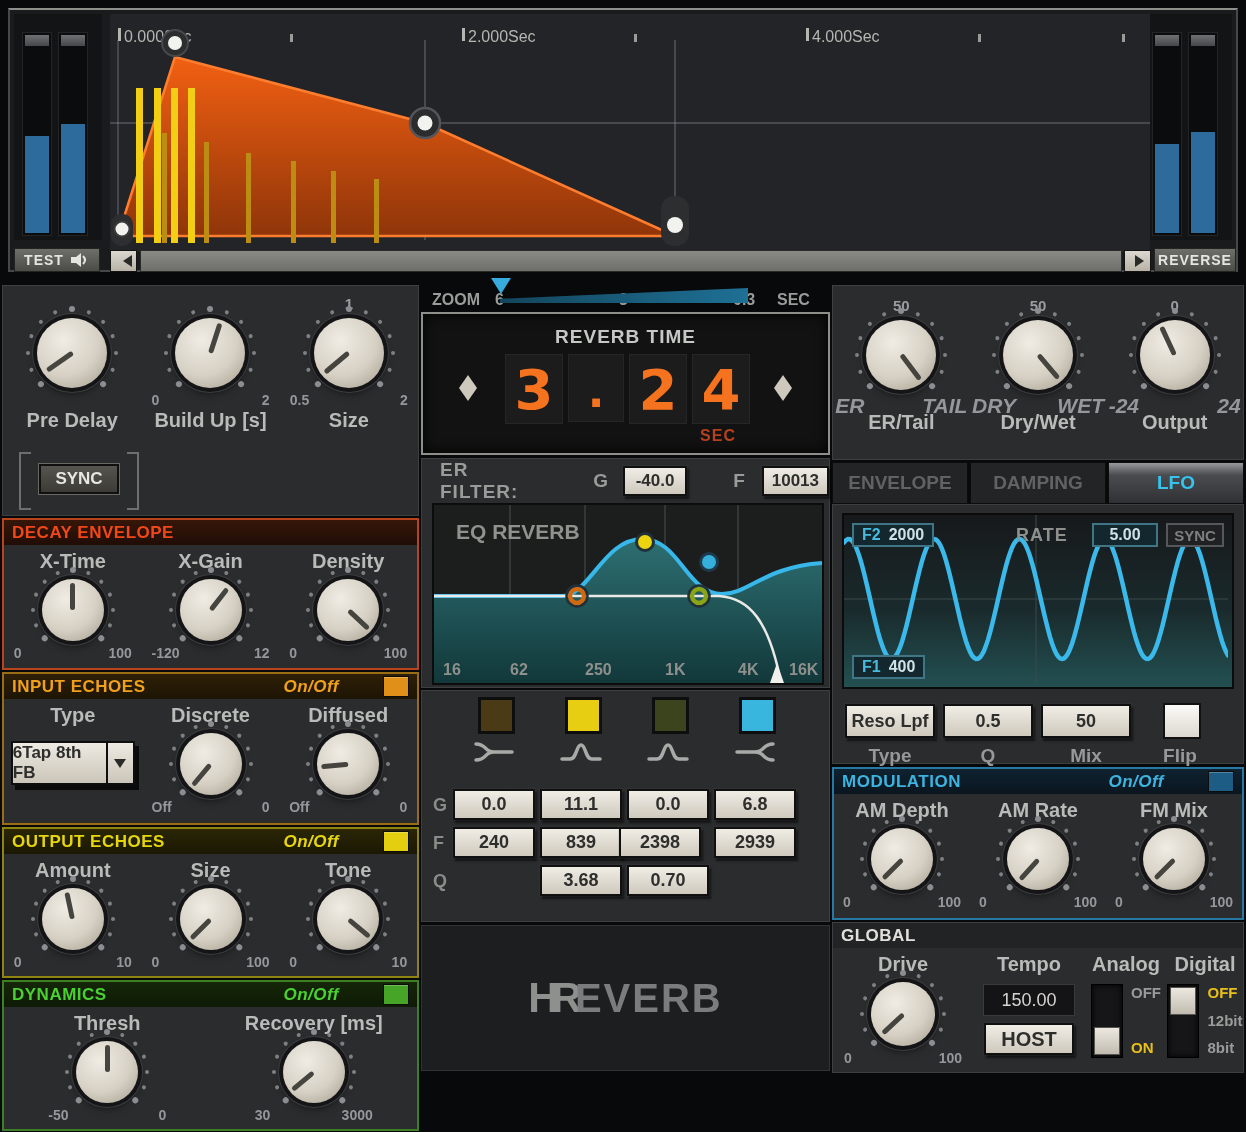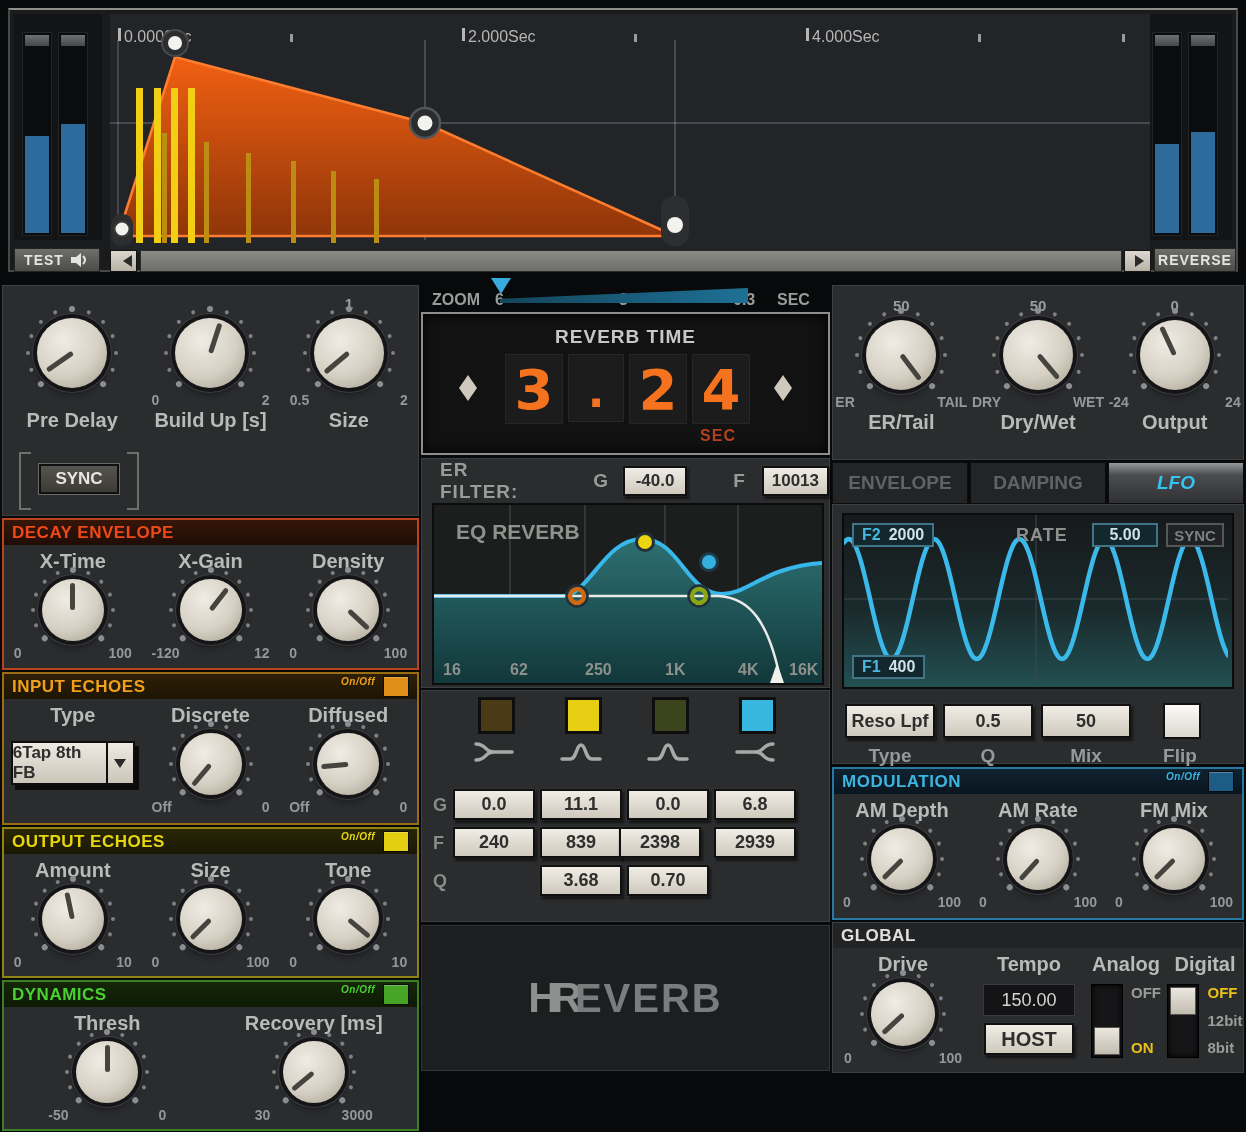--- a/index.html
+++ b/index.html
@@ -7,29 +7,29 @@
        font-family:"Liberation Sans",sans-serif;overflow:hidden;-webkit-font-smoothing:antialiased;}
   
   .panel{background:#2b2c2e;border:1px solid #3e3f41;box-sizing:border-box;position:relative;}
   .col{position:absolute;top:285px;}
   #col-left{left:2px;width:417px;}
   #col-center{left:421px;width:409px;}
   #col-right{left:832px;width:412px;}
   
   .sechdr{height:25px;display:flex;align-items:center;justify-content:space-between;
           padding:0 8px;font-weight:bold;font-size:17px;letter-spacing:.5px;box-sizing:border-box;}
-  .onoff{display:flex;font-size:10px;font-weight:bold;font-style:italic;}
+  .onoff{display:flex;align-items:center;font-size:17px;font-weight:bold;font-style:italic;gap:36px;}
   .tog{width:24px;height:19px;margin-left:8px;border:1px solid #0c0c0c;box-shadow:inset 0 1px 0 rgba(255,255,255,.25);}
   
   .krow{display:flex;}
   .kg{flex:1;display:flex;flex-direction:column;align-items:center;}
   .kl{font-size:20px;font-weight:bold;color:#b9bbb9;text-align:center;height:24px;line-height:24px;white-space:nowrap;}
   .ktop{font-size:15px;font-weight:bold;color:#9a9c9e;height:16px;line-height:16px;}
   .ks{display:flex;justify-content:space-between;width:118px;font-size:14px;font-weight:bold;color:#95979a;height:16px;margin-top:4px;}
-  .ks.wide{width:132px;font-size:14px;}
+  .ks.wide{width:132px;font-size:21px;font-style:italic;}
   .dial{position:relative;border-radius:50%;margin:6px auto 0;
         background:radial-gradient(circle at 38% 32%,#f0ece4,#d6d0c4 55%,#b3ad9f 85%,#a19b8d);
         box-shadow:0 0 0 4px #151517,0 0 0 5px #3c3d3f,0 5px 9px rgba(0,0,0,.6);}
   .dial.s70{width:70px;height:70px;}
   .dial.s64{width:64px;height:64px;}
   .dial.s62{width:62px;height:62px;}
   .ptr{position:absolute;left:calc(50% - 2.5px);bottom:50%;width:5px;height:44%;background:#45443e;
        border-radius:3px;transform-origin:50% 100%;transform:rotate(var(--a,0deg));}
   .dial .dot{position:absolute;left:calc(50% - 2px);top:calc(50% - 2px);width:4px;height:4px;
        border-radius:50%;background:#7e8083;pointer-events:none;}
@@ -117,21 +117,21 @@
   #collapse{height:55px;margin-bottom:3px;display:flex;align-items:center;justify-content:flex-end;}
   #collapse .lab{font-size:22px;font-weight:bold;color:#cfd1cf;margin-right:16px;}
   #colbtn{width:38px;height:38px;background:#232425;border:3px solid #0a0a0a;outline:1px solid #4a4b4d;
       position:relative;margin-right:14px;}
   #colbtn::after{content:"";position:absolute;left:50%;top:50%;margin:-9px 0 0 -8px;
       border:8px solid transparent;border-bottom:12px solid #38a8dc;}
   #tabs{height:42px;display:flex;margin-bottom:0;}
   .tab{flex:1;margin-right:2px;background:#232426;border:1px solid #0c0c0c;display:flex;align-items:center;
       justify-content:center;font-size:19px;font-weight:bold;color:#606264;box-sizing:border-box;}
   .tab:last-child{margin-right:0;}
-  .tab.active{background:linear-gradient(#97999b,#4a4c50 30%,#2f3134);color:#35c4ee;font-style:italic;}
+  .tab.active{background:linear-gradient(#97999b,#4a4c50 30%,#2f3134);color:#35c4ee;}
   #lfopanel{height:260px;margin-bottom:3px;padding-top:8px;box-sizing:border-box;}
   #lfobox{position:relative;width:388px;height:172px;margin:0 auto;border:2px solid #0b0b0b;
       background:linear-gradient(#17191b,#1a2a2c 55%,#235052);}
   .tealbox{position:absolute;background:#12282e;border:2px solid #3f7585;color:#cfe2e6;
       font-size:16px;font-weight:bold;display:flex;align-items:center;padding:0 8px;height:24px;box-sizing:border-box;}
   .tealbox .pfx{color:#49b9dd;margin-right:8px;}
   #syncbtn{position:absolute;right:8px;top:8px;width:58px;height:24px;background:#1f2122;border:2px solid #55575a;
       color:#7e8082;font-size:15px;font-weight:bold;display:flex;align-items:center;justify-content:center;box-sizing:border-box;}
   #ratelab{position:absolute;left:172px;top:10px;font-size:18px;font-weight:bold;color:#8e908e;letter-spacing:1px;}
   #lforow{display:flex;align-items:center;margin:14px 12px 0;}

